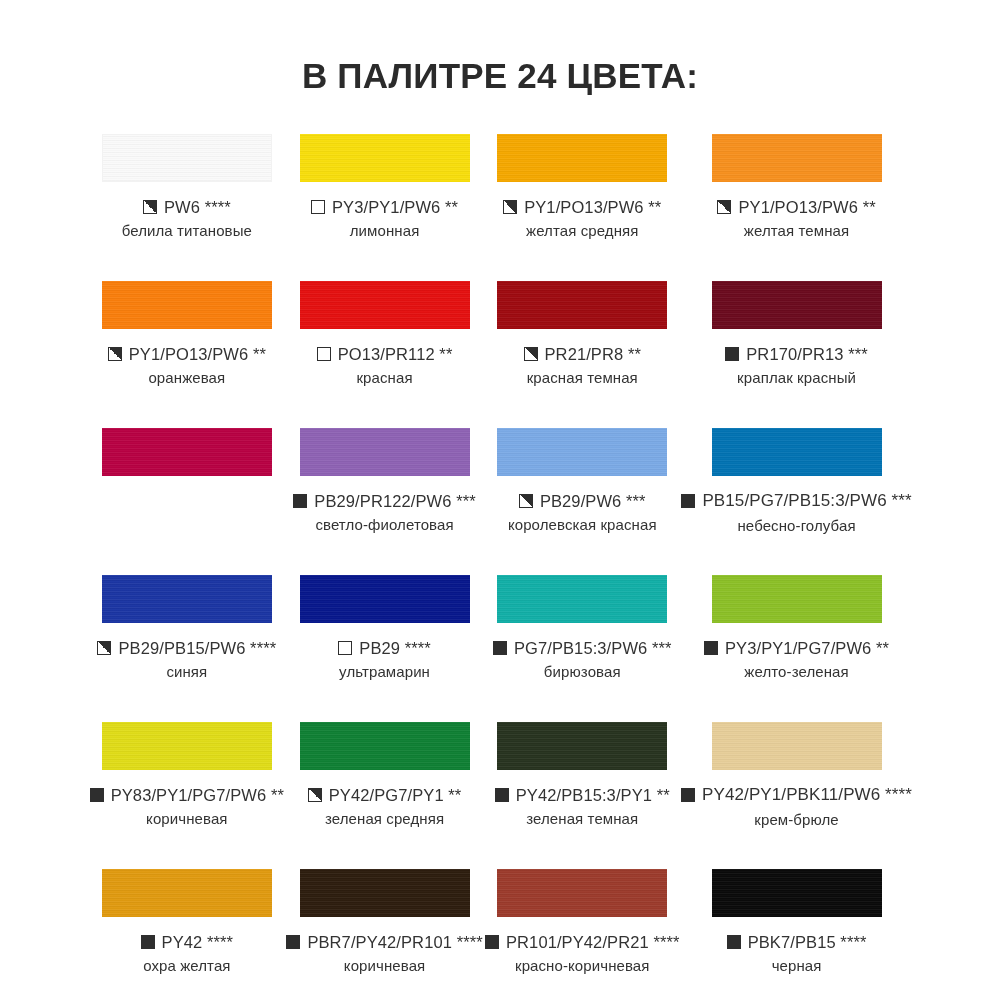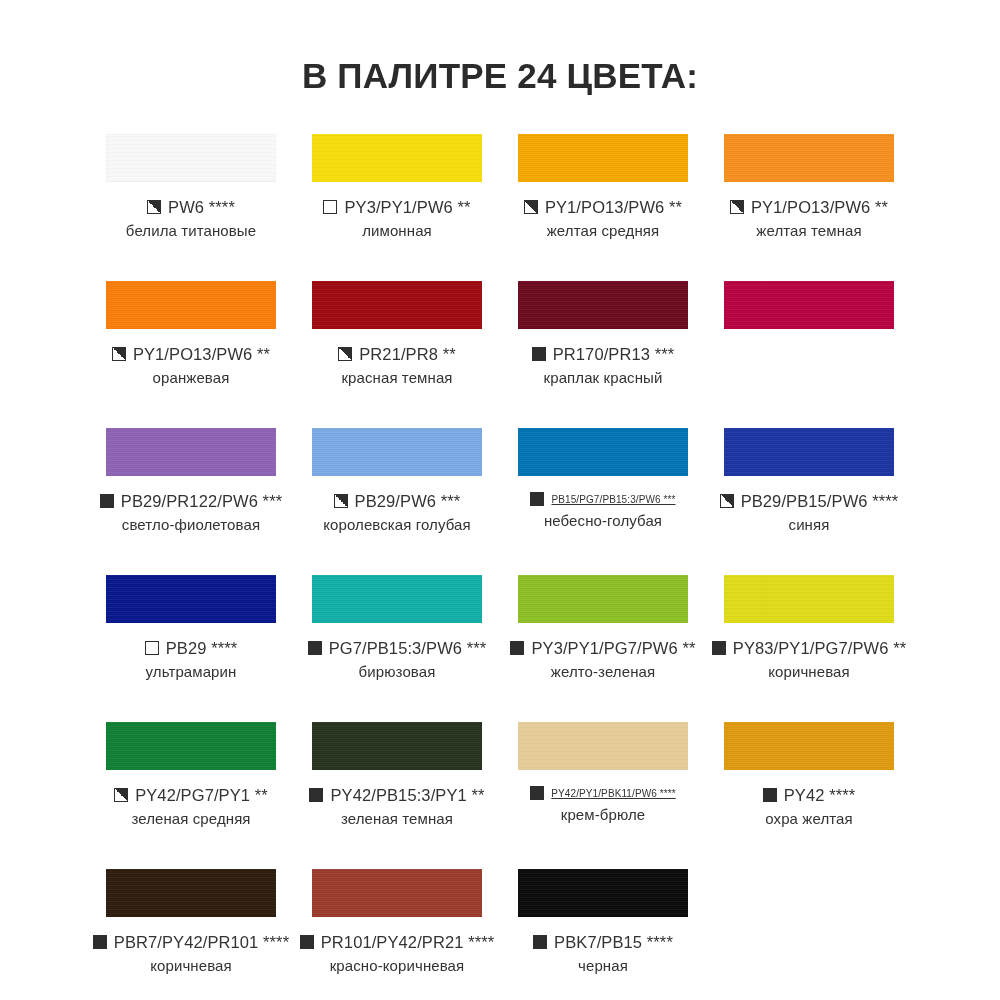--- a/index.html
+++ b/index.html
@@ -113,22 +113,21 @@
     background: linear-gradient(to bottom left, #2e2e2e 0%, #2e2e2e 50%, transparent 50%, transparent 100%);
   }
 
   .code-text {
     font-size: 16.5px;
     color: #333333;
     letter-spacing: 0.1px;
     line-height: 1.1;
   }
   .code-text.small {
-    font-size: 10px;
-    text-decoration: underline;
+    font-size: 17px;
   }
 
   .name-text {
     margin-top: 6px;
     font-size: 15px;
     color: #333333;
     text-align: center;
     line-height: 1.15;
     letter-spacing: 0.1px;
   }
@@ -185,20 +184,30 @@
         <div class="swatch" style="background: rgb(249, 126, 12);"></div>
         <div class="meta">
           <div class="code-line">
             <span class="opacity-icon half"></span>
             <span class="code-text">PY1/PO13/PW6 **</span>
           </div>
           <div class="name-text">оранжевая</div>
         </div>
       </div>
       <div class="cell">
+        <div class="swatch" style="background: rgb(228, 16, 16);"></div>
+        <div class="meta">
+          <div class="code-line">
+            <span class="opacity-icon outline"></span>
+            <span class="code-text">PO13/PR112 **</span>
+          </div>
+          <div class="name-text">красная</div>
+        </div>
+      </div>
+      <div class="cell">
         <div class="swatch" style="background: rgb(158, 10, 16);"></div>
         <div class="meta">
           <div class="code-line">
             <span class="opacity-icon half"></span>
             <span class="code-text">PR21/PR8 **</span>
           </div>
           <div class="name-text">красная темная</div>
         </div>
       </div>
       <div class="cell">
@@ -224,21 +233,21 @@
           <div class="name-text">светло-фиолетовая</div>
         </div>
       </div>
       <div class="cell">
         <div class="swatch" style="background: rgb(123, 170, 230);"></div>
         <div class="meta">
           <div class="code-line">
             <span class="opacity-icon half"></span>
             <span class="code-text">PB29/PW6 ***</span>
           </div>
-          <div class="name-text">королевская голубая</div>
+          <div class="name-text">королевская красная</div>
         </div>
       </div>
       <div class="cell">
         <div class="swatch" style="background: rgb(2, 115, 179);"></div>
         <div class="meta">
           <div class="code-line">
             <span class="opacity-icon filled"></span>
             <span class="code-text small">PB15/PG7/PB15:3/PW6 ***</span>
           </div>
           <div class="name-text">небесно-голубая</div>

